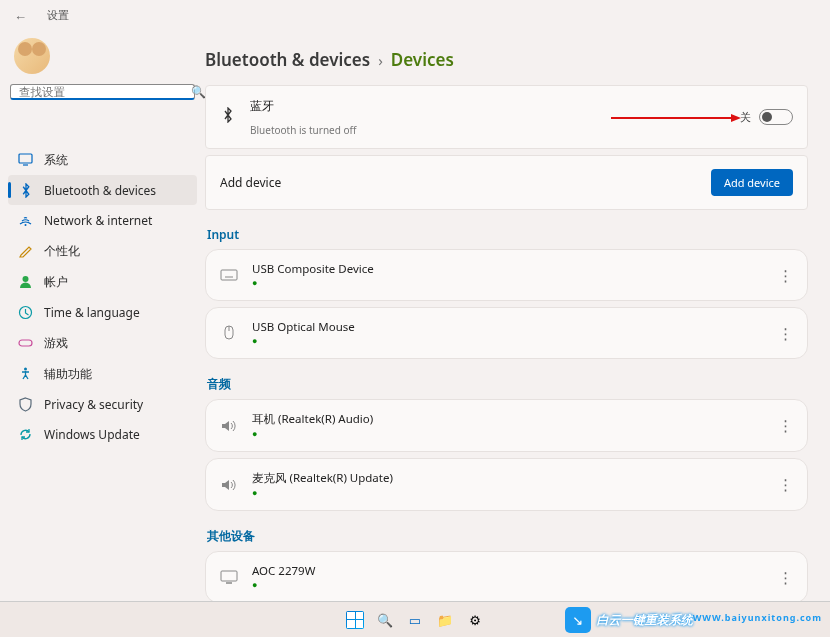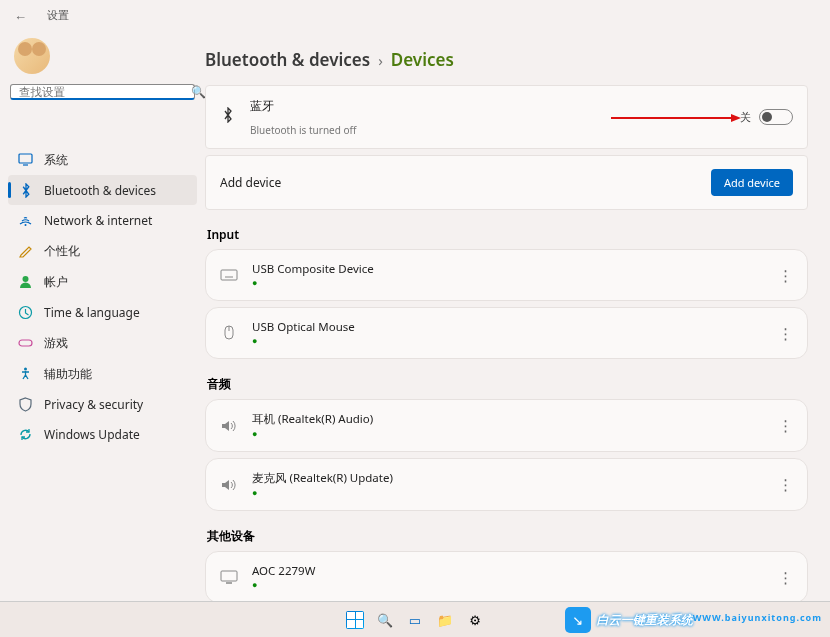--- a/index.html
+++ b/index.html
@@ -41,21 +41,21 @@
 .toggle-label { font-size:11px; color:#444; }
 .toggle { width:34px; height:16px; border:1px solid #888; border-radius:10px; position:relative; background:#fbf9f8; cursor:pointer; }
 .toggle::after { content:""; position:absolute; width:10px; height:10px; border-radius:50%; background:#555; left:2px; top:2px; }
 
 .red-arrow { position:absolute; right:52px; top:4px; width:130px; height:10px; pointer-events:none; }
 
 .addcard { justify-content:space-between; padding:13px 14px; }
 .addcard-label { font-size:12px; color:#222; }
 .btn-primary { background:#0067c0; color:#fff; border:none; border-radius:4px; padding:6px 13px; font-size:11px; cursor:pointer; }
 
-.section-title { font-size:12px; font-weight:600; color:#000000; margin:16px 0 6px 2px; }
+.section-title { font-size:12px; font-weight:600; color:#0369a1; margin:16px 0 6px 2px; }
 
 .devcard { padding:11px 14px; justify-content:space-between;border-radius:13px; }
 .dev-left { display:flex; align-items:center; gap:14px; }
 .dev-icon { width:18px; height:14px; display:flex; align-items:center; justify-content:center; font-size:11px; color:#666; }
 .dev-text .dname { font-size:11.5px; color:#222; }
 .dev-text .dsub { font-size:9px; color:#777; margin-top:1px; }
 .dev-text .dot { font-size:9px; color:#0a8a0a; }
 .dots { color:#666; font-size:15px; cursor:pointer; line-height:1; letter-spacing:0; }
 .vsep { height:2px; }
 

